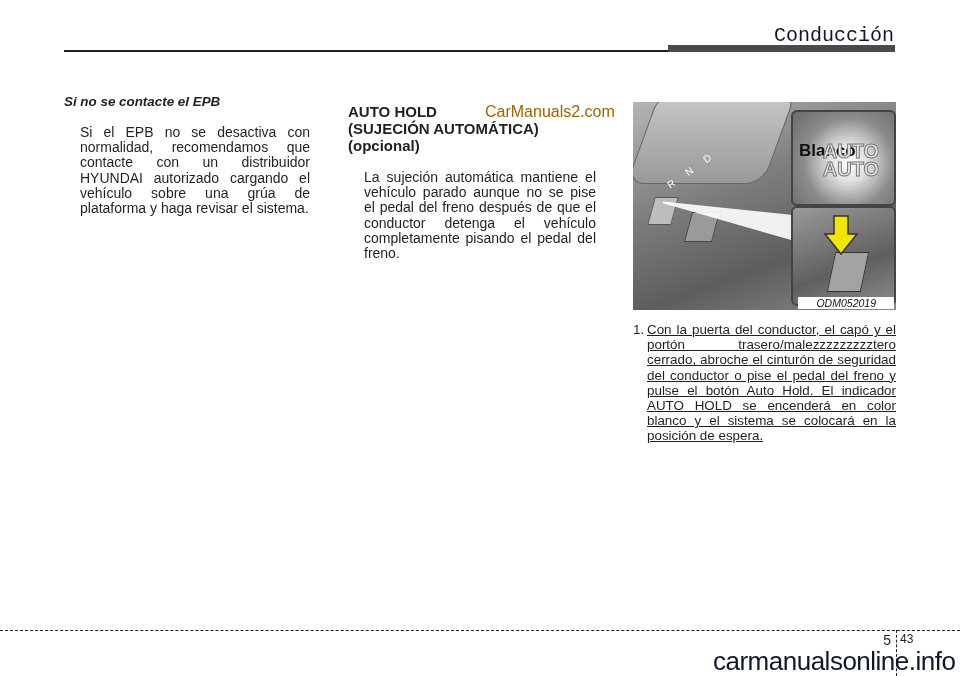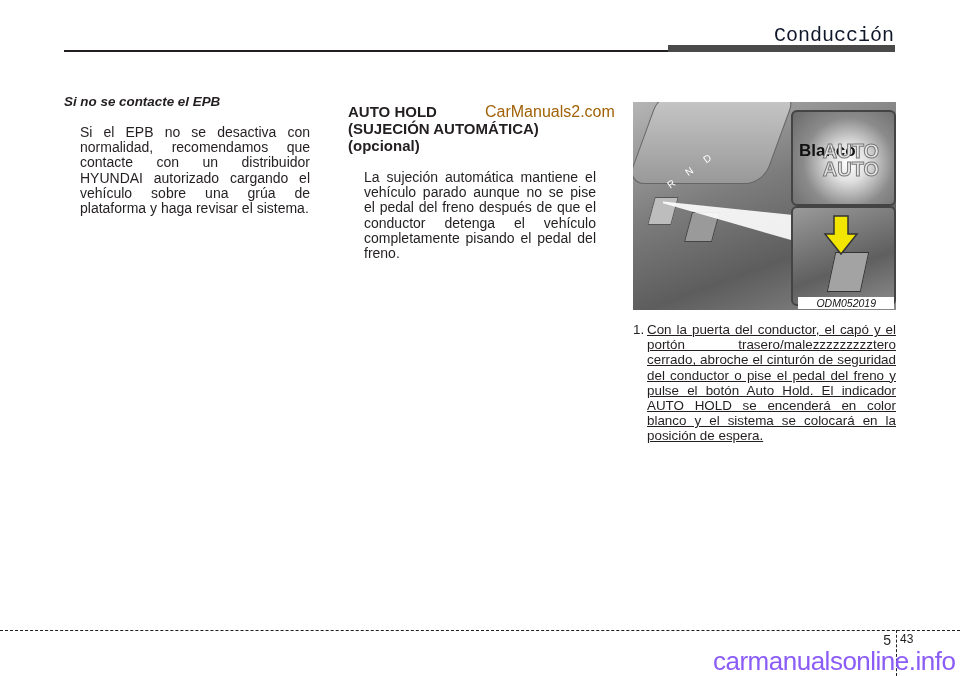--- a/index.html
+++ b/index.html
@@ -48,21 +48,21 @@
 
     .list { margin-top: 12px; }
     .list-item { display: flex; font-size: 13.4px; line-height: 15.2px; }
     .list-num { width: 14px; flex-shrink: 0; }
     .list-text { text-align: justify; flex: 1; text-decoration: underline; }
 
     .footer-rule { position: absolute; left: 0; top: 630px; width: 960px; border-top: 1px dashed #231f20; }
     .footer-vrule { position: absolute; left: 896px; top: 630px; height: 46px; border-left: 1px dashed #231f20; }
     .page-section { position: absolute; right: 69px; top: 632px; font-size: 14px; color: #231f20; }
     .page-num { position: absolute; left: 900px; top: 632px; font-size: 12px; color: #231f20; }
-    .footer-watermark { position: absolute; left: 713px; top: 646px; font-size: 26px; color: #8b5cf6; white-space: nowrap; letter-spacing: -0.5px; }
+    .footer-watermark { position: absolute; left: 713px; top: 646px; font-size: 26px; color: #0f172a; white-space: nowrap; letter-spacing: -0.5px; }
   </style>
 </head>
 <body>
 
 <div>
   <div class="header-title">Conducción</div>
   <div class="header-rule-thin"></div>
   <div class="header-rule-thick"></div>
 </div>
 

